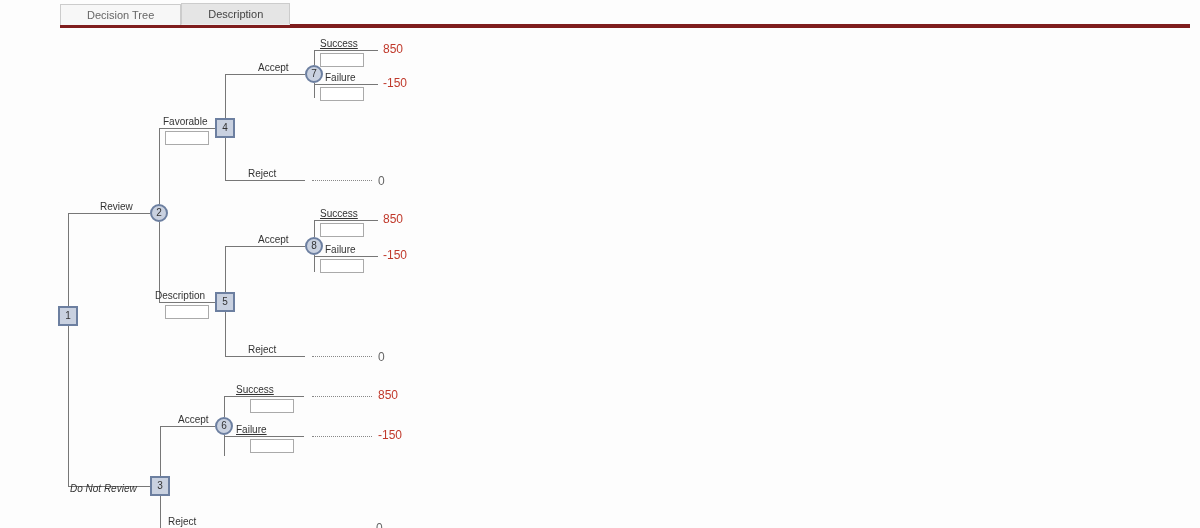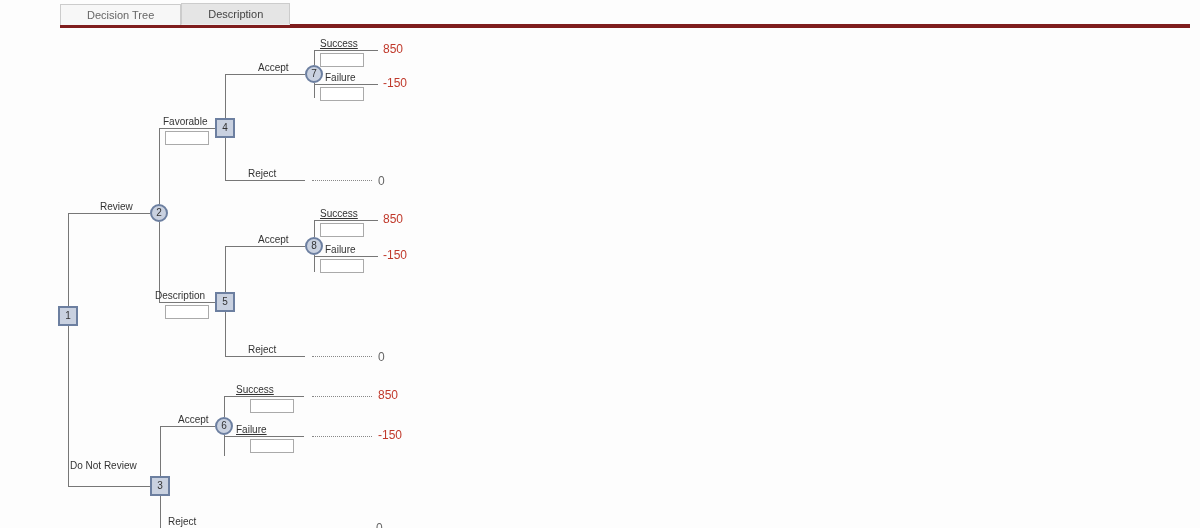--- a/index.html
+++ b/index.html
@@ -158,21 +158,21 @@
   <div class="label" style="left:325px;top:216px;">Failure</div>
   <div class="input" style="left:320px;top:231px;"></div>
   <div class="payoff red" style="left:383px;top:220px;">-150</div>
 
   <div class="hline" style="left:225px;top:328px;width:80px;"></div>
   <div class="label" style="left:248px;top:316px;">Reject</div>
   <div class="dotline" style="left:312px;top:328px;width:60px;"></div>
   <div class="payoff" style="left:378px;top:322px;">0</div>
 
   <div class="hline" style="left:68px;top:458px;width:82px;"></div>
-  <div class="label" style="left:70px;top:432px;">Do Not Review</div>
+  <div class="label" style="left:70px;top:455px;font-style:italic;">Do Not Review</div>
   <div class="dnode" style="left:150px;top:448px;">3</div>
   <div class="vline" style="left:160px;top:398px;height:50px;"></div>
   <div class="vline" style="left:160px;top:468px;height:32px;"></div>
 
   <div class="hline" style="left:160px;top:398px;width:55px;"></div>
   <div class="label" style="left:178px;top:386px;">Accept</div>
   <div class="cnode" style="left:215px;top:389px;">6</div>
   <div class="vline" style="left:224px;top:368px;height:21px;"></div>
   <div class="vline" style="left:224px;top:407px;height:21px;"></div>
   <div class="hline" style="left:224px;top:368px;width:80px;"></div>

